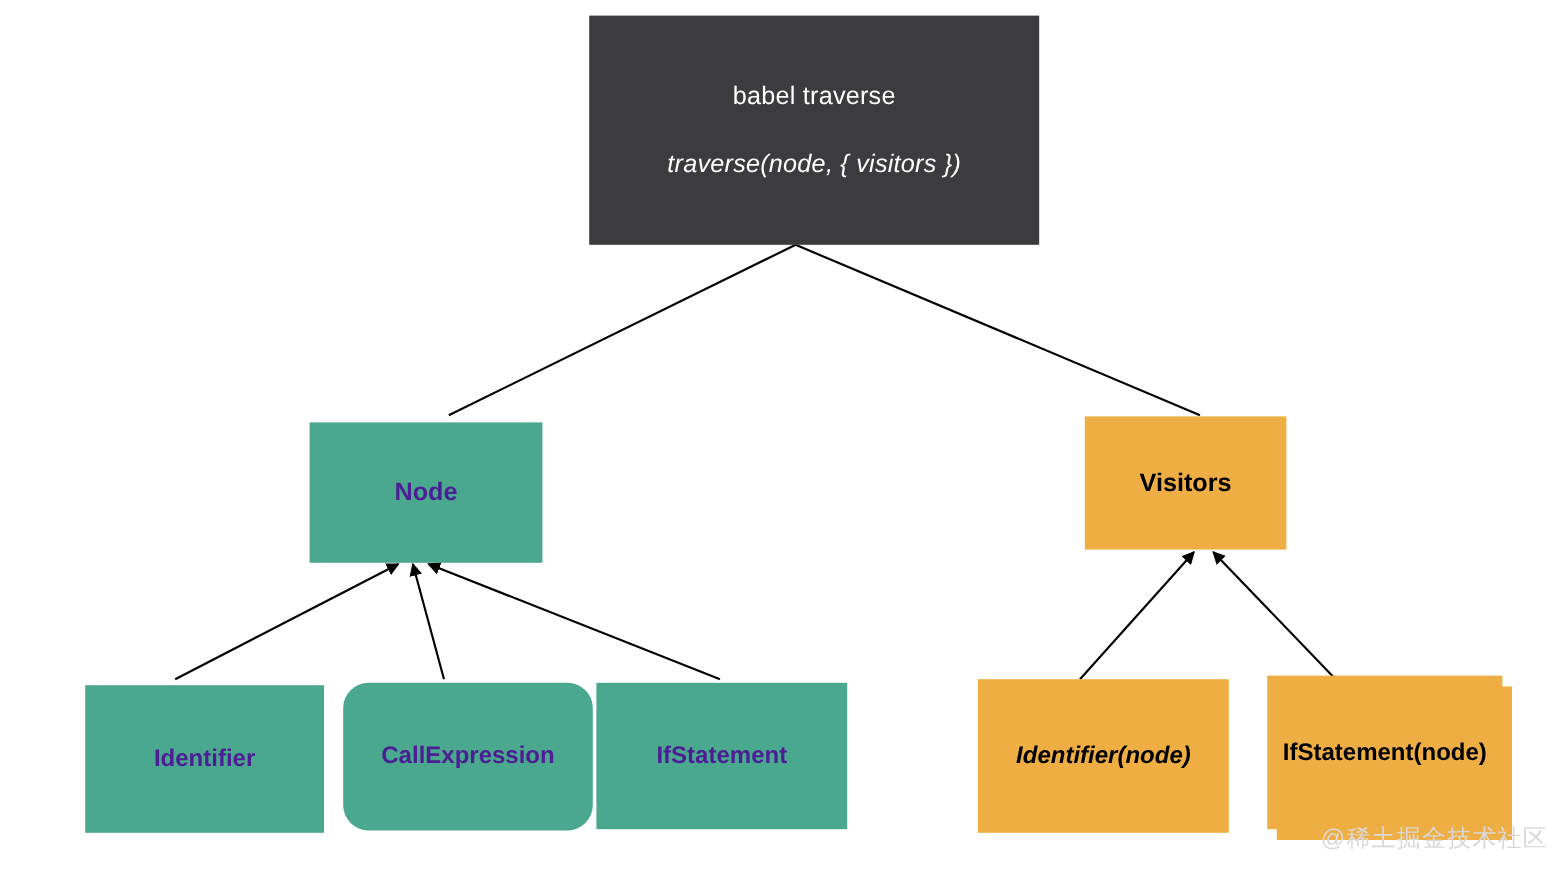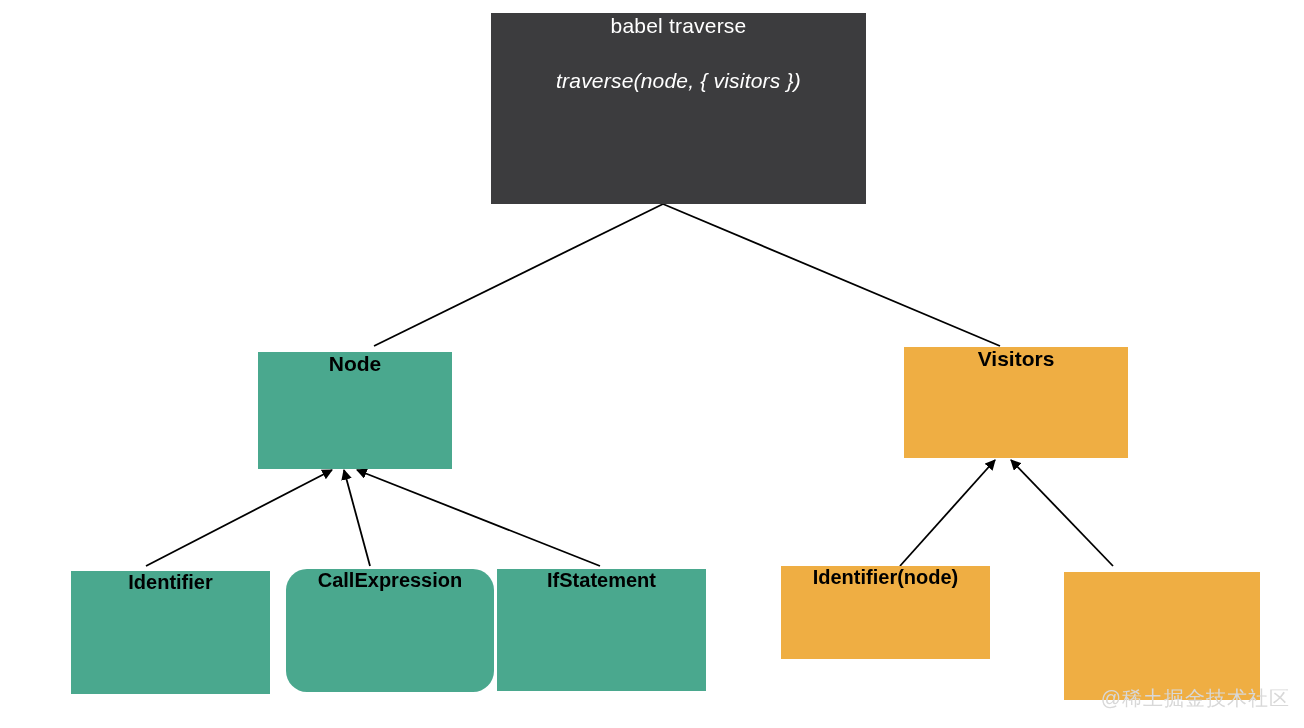--- a/index.html
+++ b/index.html
@@ -21,40 +21,41 @@
     top: 0;
     width: 1304px;
     height: 728px;
     pointer-events: none;
   }
   .node-box {
     position: absolute;
     display: flex;
     flex-direction: column;
     align-items: center;
+    justify-content: center;
     box-sizing: border-box;
     text-align: center;
   }
   .root-box {
     background: #3c3c3e;
     color: #ffffff;
   }
   .root-box .line {
     font-size: 21px;
     font-weight: 400;
     letter-spacing: 0.2px;
     line-height: 1.2;
   }
   .root-box .line.second {
     margin-top: 30px;
     font-style: italic;
   }
   .green-box {
     background: #4aa88e;
-    color: #000000;
+    color: #4c1d95;
     font-weight: bold;
   }
   .orange-box {
     background: #efae43;
     color: #000000;
     font-weight: bold;
   }
   .lvl2-label {
     font-size: 21px;
   }
@@ -100,37 +101,40 @@
 
   <div class="node-box root-box" style="left:491px; top:13px; width:375px; height:191px;">
     <div class="line">babel traverse</div>
     <div class="line second">traverse(node, { visitors })</div>
   </div>
 
   <div class="node-box green-box lvl2-label" style="left:258px; top:352px; width:194px; height:117px;">
     <span>Node</span>
   </div>
 
-  <div class="node-box orange-box lvl2-label" style="left:904px; top:347px; width:224px; height:111px;">
+  <div class="node-box orange-box lvl2-label" style="left:904px; top:347px; width:168px; height:111px;">
     <span>Visitors</span>
   </div>
 
   <div class="node-box green-box leaf-label" style="left:71px; top:571px; width:199px; height:123px;">
     <span>Identifier</span>
   </div>
 
   <div class="node-box green-box leaf-label" style="left:286px; top:569px; width:208px; height:123px;border-radius:21px;">
     <span>CallExpression</span>
   </div>
 
   <div class="node-box green-box leaf-label" style="left:497px; top:569px; width:209px; height:122px;">
     <span>IfStatement</span>
   </div>
 
-  <div class="node-box orange-box leaf-label" style="left:781px; top:566px; width:209px; height:93px;">
+  <div class="node-box orange-box leaf-label" style="left:815px; top:566px; width:209px; height:128px;font-style:italic;">
     <span>Identifier(node)</span>
   </div>
 
   <div class="stacked" style="left:1064px; top:572px; width:196px; height:128px;"></div>
+  <div class="node-box orange-box leaf-label" style="left:1056px; top:563px; width:196px; height:128px;">
+    <span>IfStatement(node)</span>
+  </div>
 
   <div class="watermark">@稀土掘金技术社区</div>
 
 </div>
 
 </body></html>

